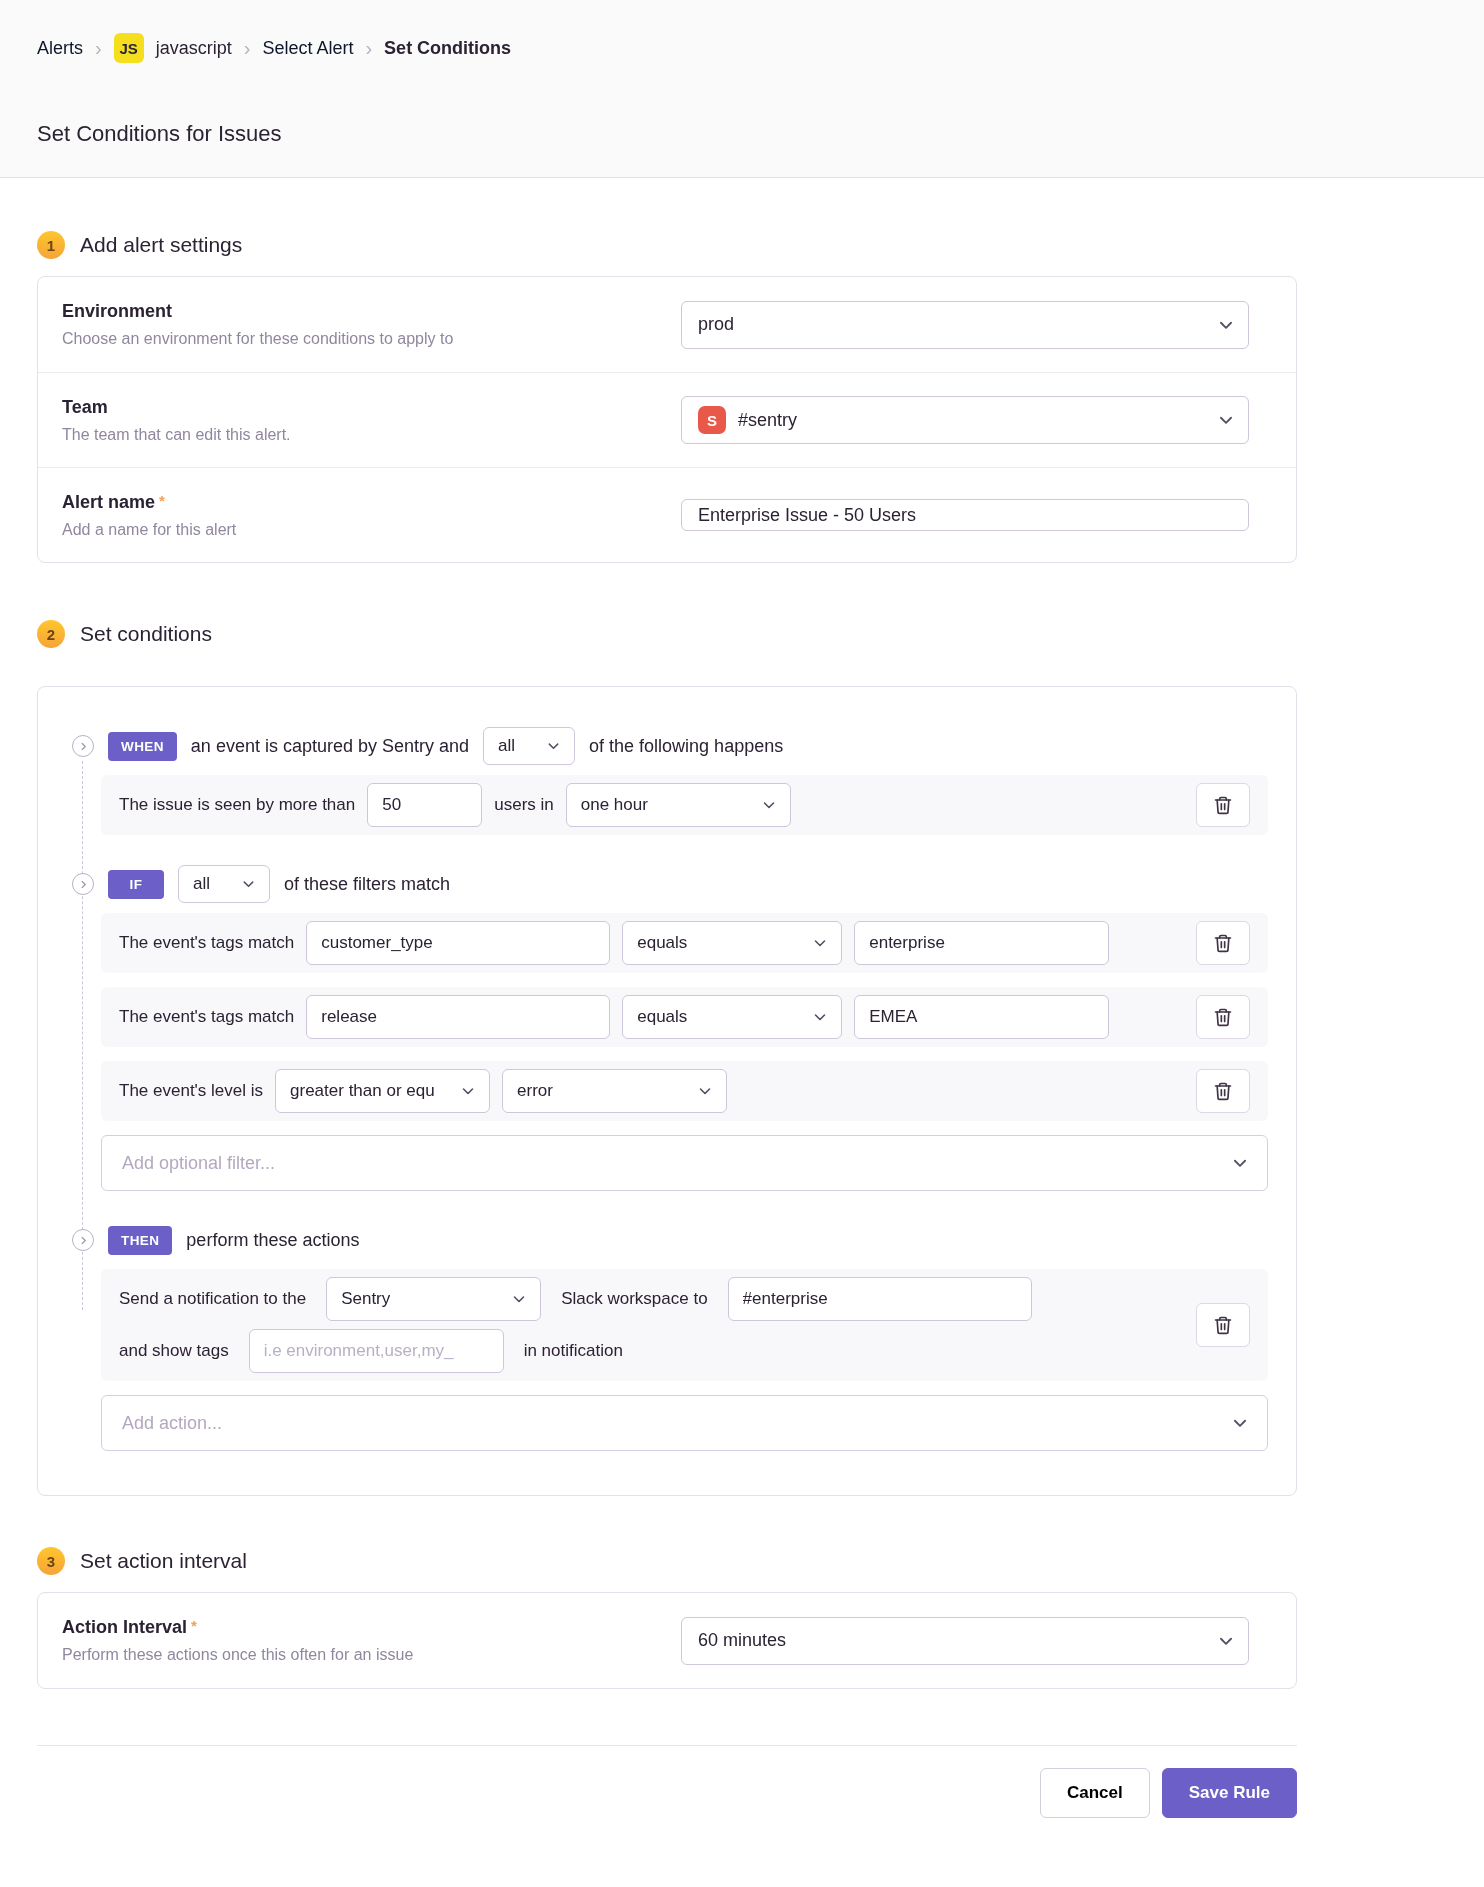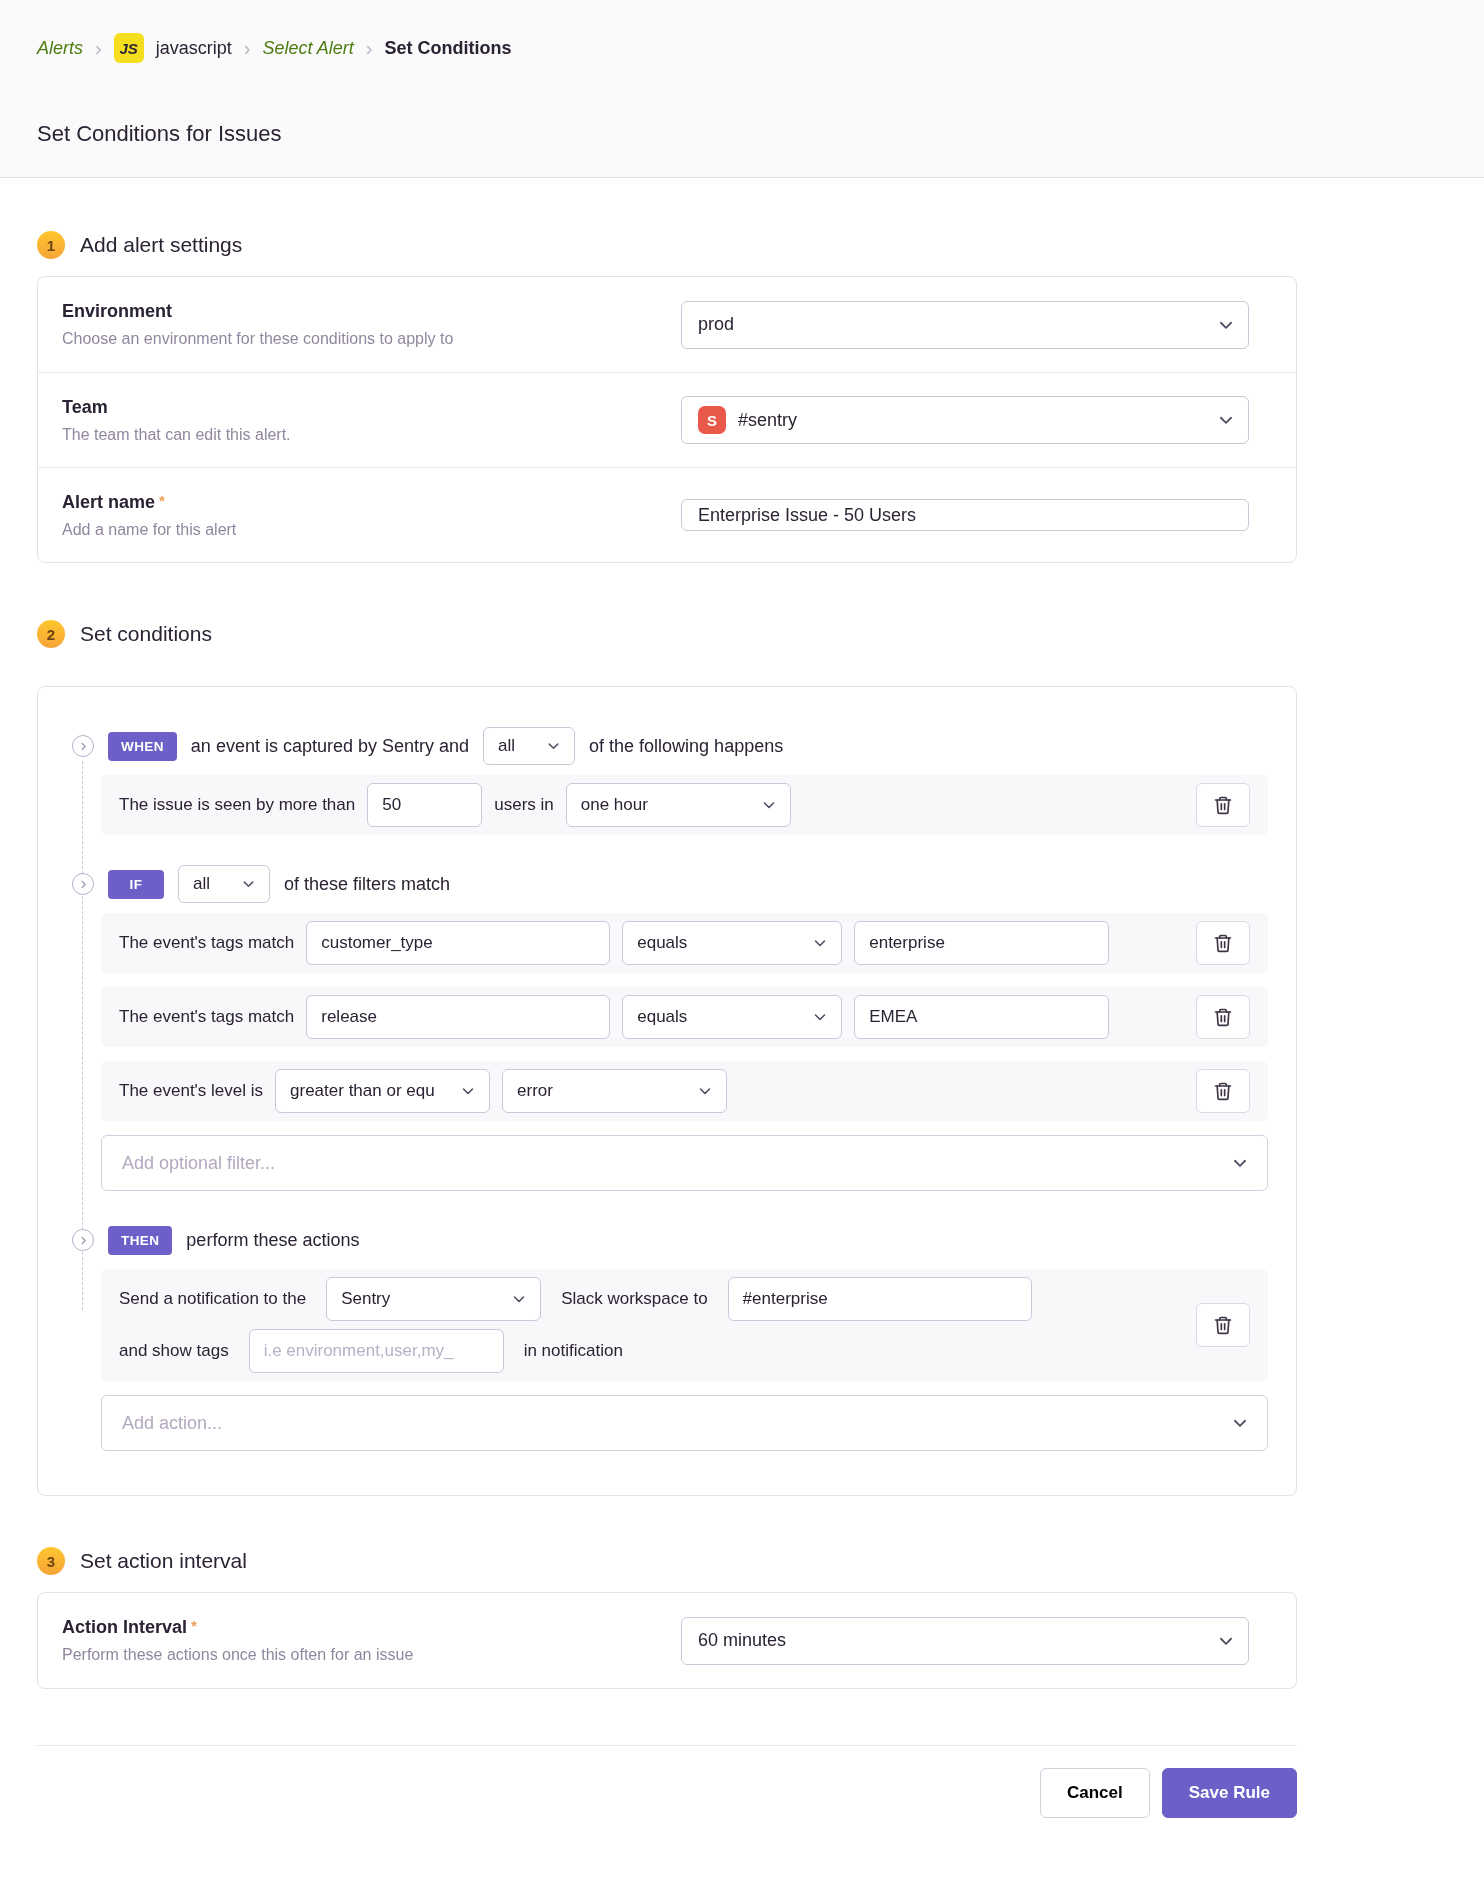--- a/index.html
+++ b/index.html
@@ -5,26 +5,26 @@
   * { margin:0; padding:0; box-sizing:border-box; }
   html,body { background:#fff; }
   body {
     width:1484px; min-height:1887px;
     font-family:"Liberation Sans", sans-serif;
     color:#2B2233;
   }
   
   .topbar { background:#FAFAFB; border-bottom:1px solid #E3E0E7; padding:33px 37px 28px 37px; }
   .crumbs { display:flex; align-items:center; gap:12px; font-size:18px; height:30px; }
-  .crumb-muted { color:#4d7c0f;font-style:italic; }
+  .crumb-muted { color:#0f172a; }
   .crumb-dark  { color:#2B2233; }
   .crumb-current { color:#2B2233; font-weight:700; }
   .crumb-sep { color:#B8B1C2; font-size:20px; line-height:1; }
   .js-badge { width:30px; height:30px; border-radius:6px; background:#F5DE1E; color:#2A2734;
-              font-weight:700; font-size:15px; display:inline-flex; align-items:center; justify-content:center;font-style:italic; }
+              font-weight:700; font-size:15px; display:inline-flex; align-items:center; justify-content:center; }
   .page-title { margin-top:56px; font-size:22px; line-height:30px; color:#2B2233; font-weight:400; }
 
   
   .main { width:1260px; margin-left:37px; }
   .step-head { display:flex; align-items:center; gap:15px; height:30px; }
   .step-num { width:28px; height:28px; border-radius:50%; flex:none;
               background:linear-gradient(180deg,#FEC62E,#F6A437);
               color:#6E4413; font-size:15px; font-weight:700;
               display:flex; align-items:center; justify-content:center; }
   .step-title { font-size:21px; color:#2B2233; }

